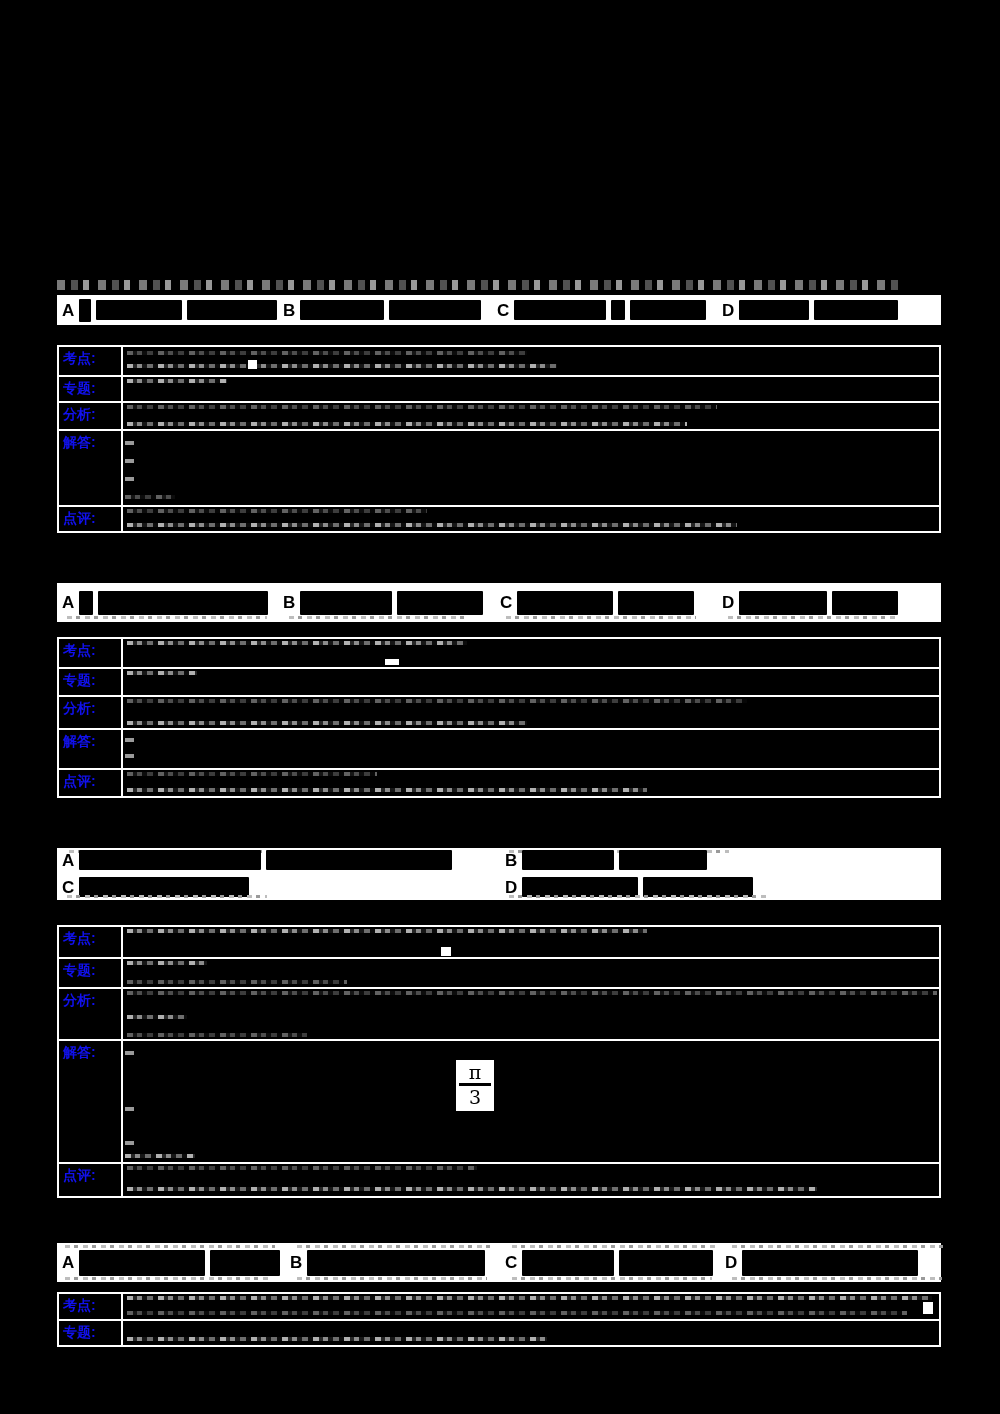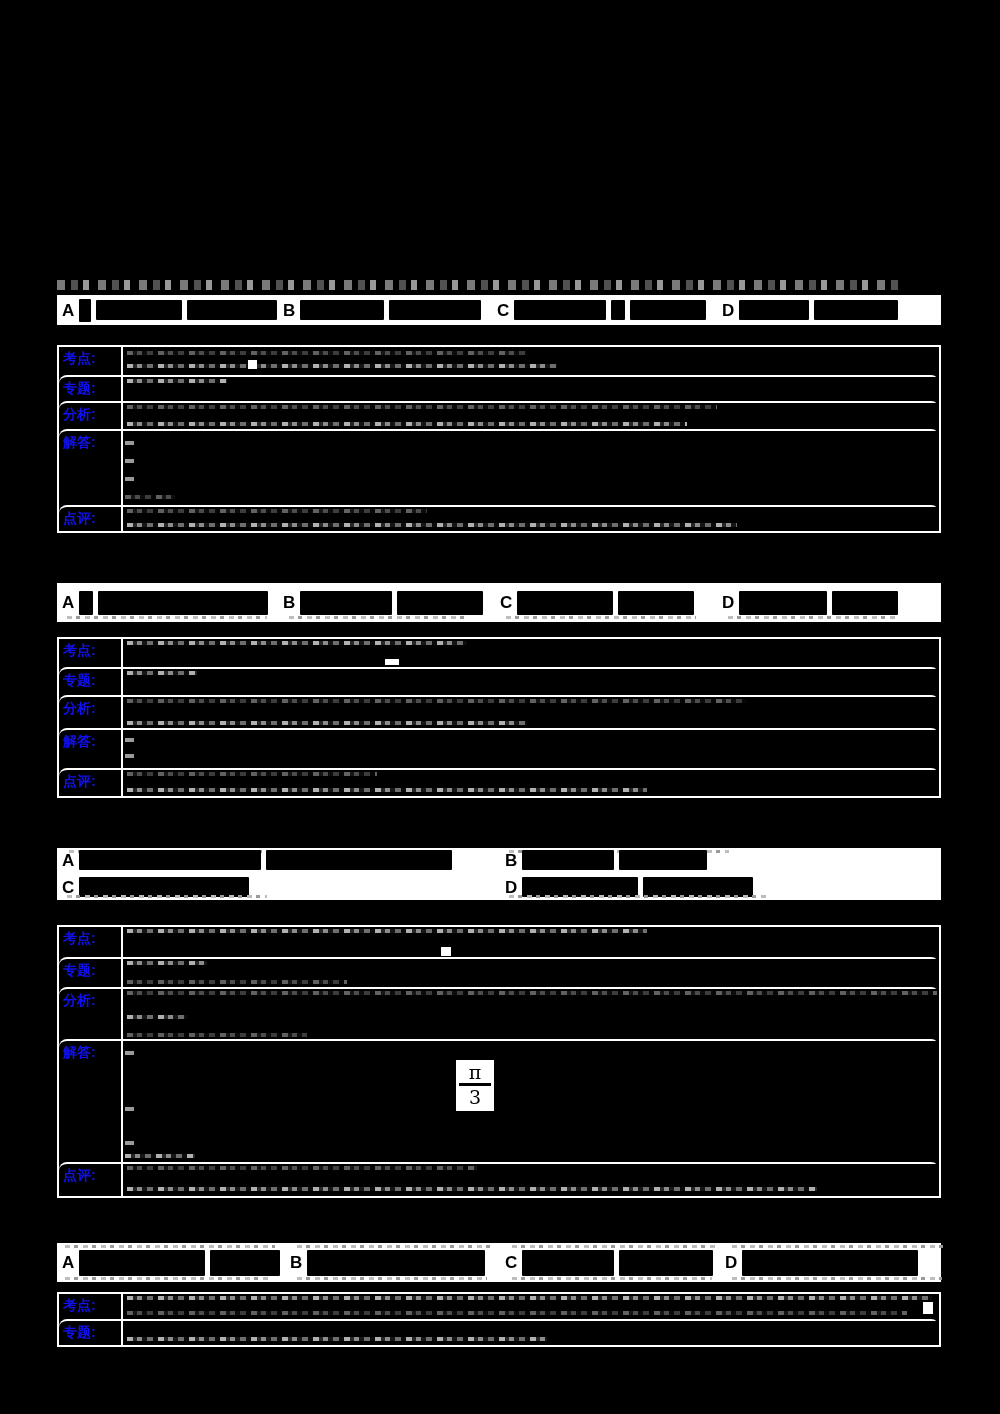--- a/index.html
+++ b/index.html
@@ -5,21 +5,21 @@
   html,body{margin:0;padding:0;background:#000;}
   .page{position:relative;width:1000px;height:1414px;background:#000;overflow:hidden;
         font-family:"Liberation Sans",sans-serif;}
   .whitebar{position:absolute;background:#fff;}
   .opt{position:absolute;top:0;height:100%;display:flex;align-items:center;gap:5px;}
   .letter{font-weight:bold;font-size:17px;color:#000;line-height:1;}
   .blob{height:20px;background:#000;border-radius:1px;flex:none;}
   .blob.tall{height:24px;}
   .blob.heavy{height:26px;}
   .dbox{position:absolute;border:2px solid #fff;display:flex;flex-direction:column;background:#000;box-sizing:border-box;}
-  .drow{display:flex;flex:none;border-radius:8px;}
+  .drow{display:flex;flex:none;}
   .drow + .drow{border-top:2px solid #fff;}
   .lblcell{width:58px;flex:none;border-right:2px solid #fff;color:#1111ee;font-weight:bold;
            font-size:14px;padding:3px 0 0 4px;overflow:hidden;}
   .ccell{flex:1;position:relative;background:#000;overflow:visible;}
   .sm{position:absolute;height:4px;
       background:repeating-linear-gradient(90deg,#b0b0b0 0 6px,#262626 6px 10px,#8c8c8c 10px 15px,#161616 15px 20px,#6e6e6e 20px 26px,#0c0c0c 26px 31px);}
   .sm.faint{opacity:.55;}
   .smw{position:absolute;height:3px;
       background:repeating-linear-gradient(90deg,#bdbdbd 0 5px,rgba(0,0,0,0) 5px 9px,#9a9a9a 9px 13px,rgba(0,0,0,0) 13px 18px);}
   .tick{position:absolute;width:9px;height:4px;background:#9a9a9a;}

